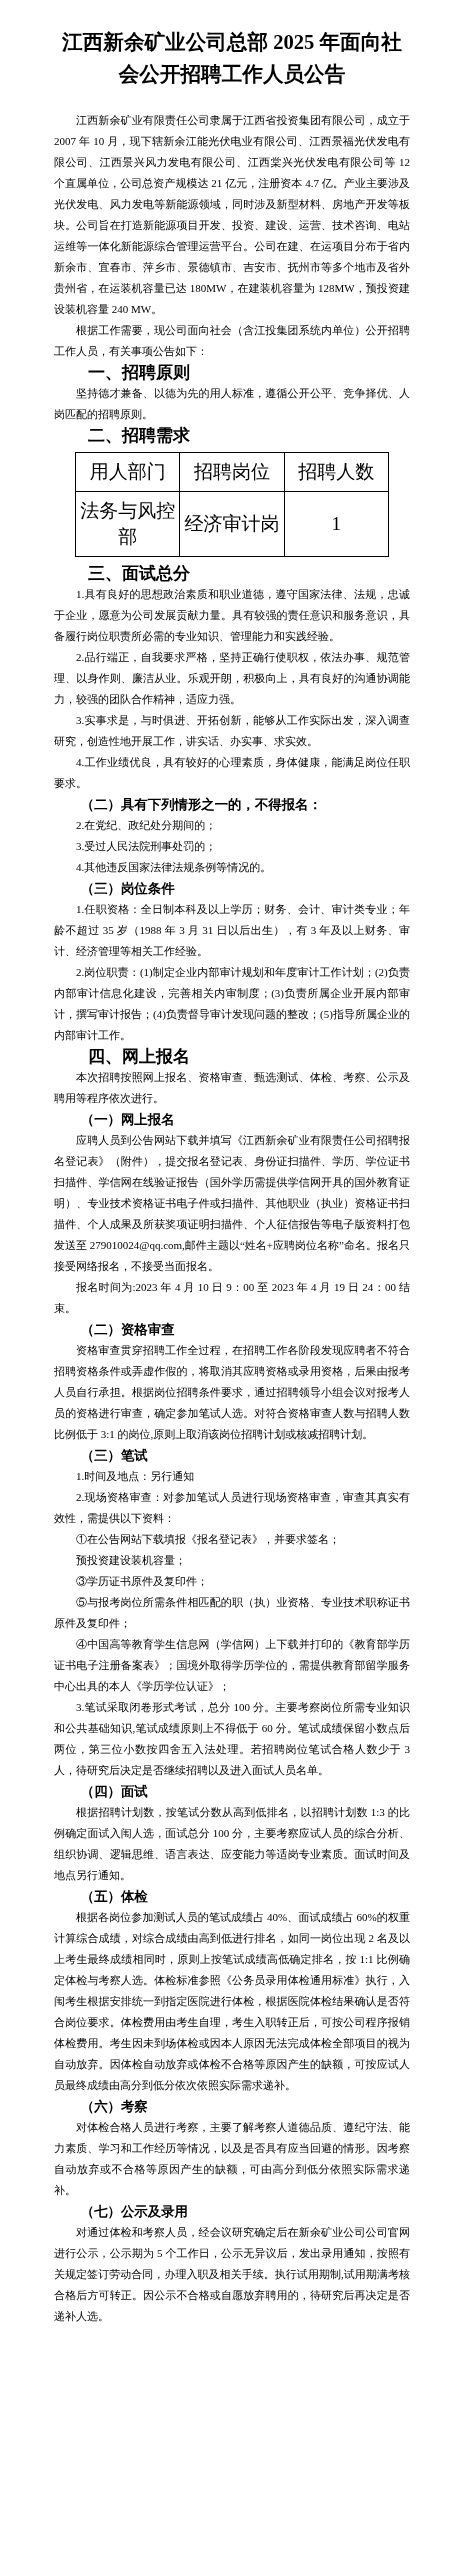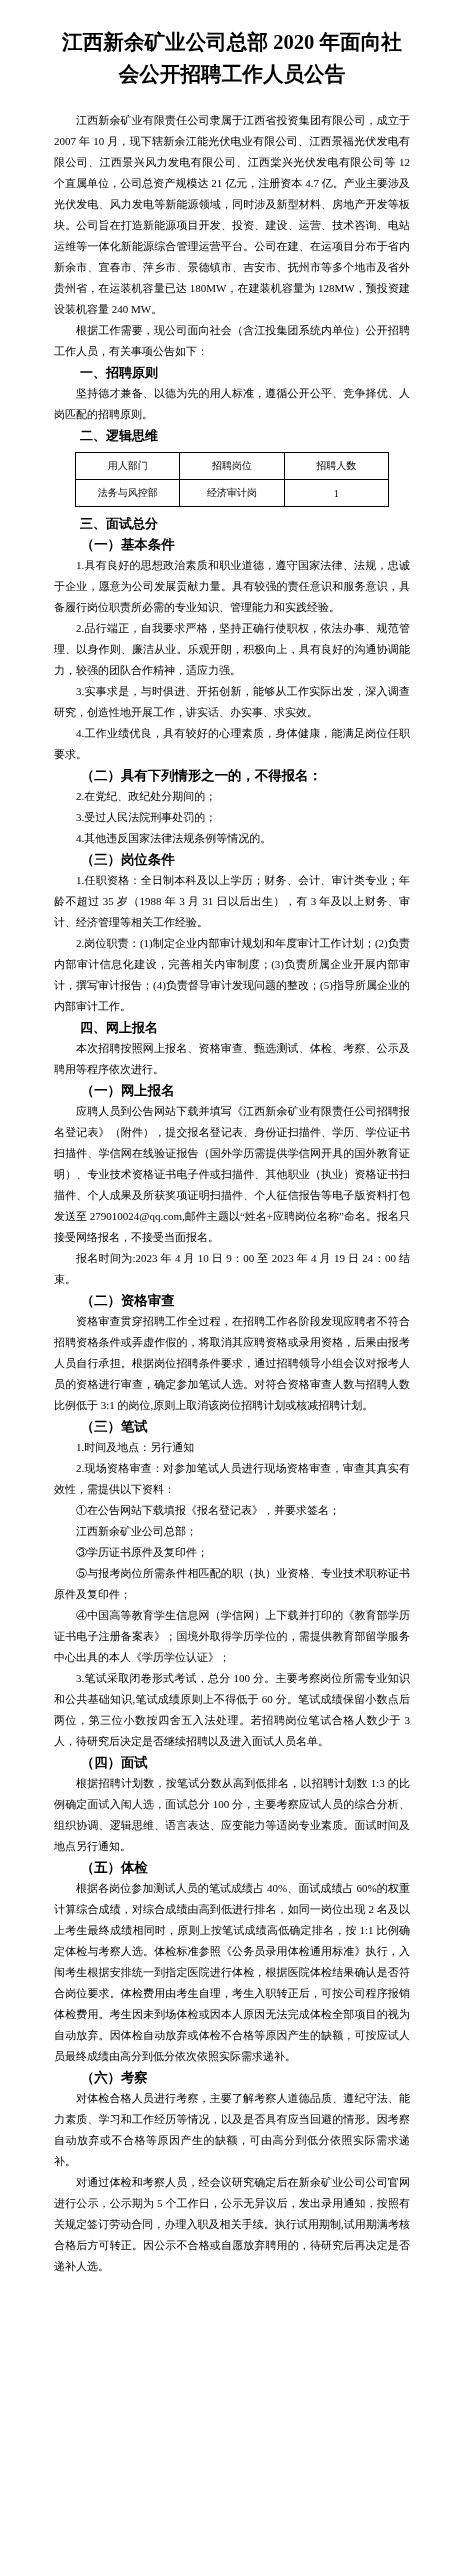--- a/index.html
+++ b/index.html
@@ -22,21 +22,21 @@
   .para {
     margin: 0;
     font-size: 11px;
     line-height: 21px;
     text-align: justify;
     text-indent: 2em;
     word-break: break-all;
   }
   .sec-heading {
     margin: 0;
-    font-size: 13px;
+    font-size: 17px;
     line-height: 21px;
     text-indent: 2em;
     font-weight: bold;
     font-family: Liberation Sans, sans-serif;
   }
   .sub-heading {
     margin: 0;
     font-size: 13.4px;
     line-height: 21px;
     text-indent: 2em;
@@ -47,60 +47,59 @@
     width: 314px;
     margin: 5.2px auto 5.2px auto;
     border-collapse: collapse;
     table-layout: fixed;
   }
   table.demand-table th,
   table.demand-table td {
     border: 1px solid #000000;
     text-align: center;
     vertical-align: middle;
-    font-size: 10px;
+    font-size: 19px;
     font-weight: normal;
     padding: 6.2px 3.1px;
     font-family: "Liberation Serif", "DejaVu Serif", serif;
   }
 </style>
 </head>
 <body>
 
 <div class="page">
 
-  <h1 class="doc-title">江西新余矿业公司总部 2020 年面向社会公开招聘工作人员公告</h1>
+  <h1 class="doc-title">江西新余矿业公司总部 2025 年面向社会公开招聘工作人员公告</h1>
 
   <p class="para">江西新余矿业有限责任公司隶属于江西省投资集团有限公司，成立于 2007 年 10 月，现下辖新余江能光伏电业有限公司、江西景福光伏发电有限公司、江西景兴风力发电有限公司、江西棠兴光伏发电有限公司等 12 个直属单位，公司总资产规模达 21 亿元，注册资本 4.7 亿。产业主要涉及光伏发电、风力发电等新能源领域，同时涉及新型材料、房地产开发等板块。公司旨在打造新能源项目开发、投资、建设、运营、技术咨询、电站运维等一体化新能源综合管理运营平台。公司在建、在运项目分布于省内新余市、宜春市、萍乡市、景德镇市、吉安市、抚州市等多个地市及省外贵州省，在运装机容量已达 180MW，在建装机容量为 128MW，预投资建设装机容量 240 MW。</p>
   <p class="para">根据工作需要，现公司面向社会（含江投集团系统内单位）公开招聘工作人员，有关事项公告如下：</p>
 
   <p class="sec-heading">一、招聘原则</p>
   <p class="para">坚持德才兼备、以德为先的用人标准，遵循公开公平、竞争择优、人岗匹配的招聘原则。</p>
 
-  <p class="sec-heading">二、逻辑思维</p>
+  <p class="sec-heading">二、招聘需求</p>
 
   <table class="demand-table">
     <thead>
       <tr>
         <th>用人部门</th>
         <th>招聘岗位</th>
         <th>招聘人数</th>
       </tr>
     </thead>
     <tbody>
       <tr>
         <td>法务与风控部</td>
         <td>经济审计岗</td>
         <td>1</td>
       </tr>
     </tbody>
   </table>
 
   <p class="sec-heading">三、面试总分</p>
-  <p class="sub-heading">（一）基本条件</p>
   <p class="para">1.具有良好的思想政治素质和职业道德，遵守国家法律、法规，忠诚于企业，愿意为公司发展贡献力量。具有较强的责任意识和服务意识，具备履行岗位职责所必需的专业知识、管理能力和实践经验。</p>
   <p class="para">2.品行端正，自我要求严格，坚持正确行使职权，依法办事、规范管理、以身作则、廉洁从业。乐观开朗，积极向上，具有良好的沟通协调能力，较强的团队合作精神，适应力强。</p>
   <p class="para">3.实事求是，与时俱进、开拓创新，能够从工作实际出发，深入调查研究，创造性地开展工作，讲实话、办实事、求实效。</p>
   <p class="para">4.工作业绩优良，具有较好的心理素质，身体健康，能满足岗位任职要求。</p>
 
   <p class="sub-heading">（二）具有下列情形之一的，不得报名：</p>
   <p class="para">2.在党纪、政纪处分期间的；</p>
   <p class="para">3.受过人民法院刑事处罚的；</p>
   <p class="para">4.其他违反国家法律法规条例等情况的。</p>
 
@@ -115,31 +114,32 @@
   <p class="para">应聘人员到公告网站下载并填写《江西新余矿业有限责任公司招聘报名登记表》（附件），提交报名登记表、身份证扫描件、学历、学位证书扫描件、学信网在线验证报告（国外学历需提供学信网开具的国外教育证明）、专业技术资格证书电子件或扫描件、其他职业（执业）资格证书扫描件、个人成果及所获奖项证明扫描件、个人征信报告等电子版资料打包发送至 279010024@qq.com,邮件主题以“姓名+应聘岗位名称”命名。报名只接受网络报名，不接受当面报名。</p>
   <p class="para">报名时间为:2023 年 4 月 10 日 9：00 至 2023 年 4 月 19 日 24：00 结束。</p>
 
   <p class="sub-heading">（二）资格审查</p>
   <p class="para">资格审查贯穿招聘工作全过程，在招聘工作各阶段发现应聘者不符合招聘资格条件或弄虚作假的，将取消其应聘资格或录用资格，后果由报考人员自行承担。根据岗位招聘条件要求，通过招聘领导小组会议对报考人员的资格进行审查，确定参加笔试人选。对符合资格审查人数与招聘人数比例低于 3:1 的岗位,原则上取消该岗位招聘计划或核减招聘计划。</p>
 
   <p class="sub-heading">（三）笔试</p>
   <p class="para">1.时间及地点：另行通知</p>
   <p class="para">2.现场资格审查：对参加笔试人员进行现场资格审查，审查其真实有效性，需提供以下资料：</p>
   <p class="para">①在公告网站下载填报《报名登记表》，并要求签名；</p>
-  <p class="para">江西新余矿业公司总部；</p>
+  <p class="para">预投资建设装机容量；</p>
   <p class="para">③学历证书原件及复印件；</p>
   <p class="para">⑤与报考岗位所需条件相匹配的职（执）业资格、专业技术职称证书原件及复印件；</p>
   <p class="para">④中国高等教育学生信息网（学信网）上下载并打印的《教育部学历证书电子注册备案表》；国境外取得学历学位的，需提供教育部留学服务中心出具的本人《学历学位认证》；</p>
   <p class="para">3.笔试采取闭卷形式考试，总分 100 分。主要考察岗位所需专业知识和公共基础知识,笔试成绩原则上不得低于 60 分。笔试成绩保留小数点后两位，第三位小数按四舍五入法处理。若招聘岗位笔试合格人数少于 3 人，待研究后决定是否继续招聘以及进入面试人员名单。</p>
 
   <p class="sub-heading">（四）面试</p>
   <p class="para">根据招聘计划数，按笔试分数从高到低排名，以招聘计划数 1:3 的比例确定面试入闱人选，面试总分 100 分，主要考察应试人员的综合分析、组织协调、逻辑思维、语言表达、应变能力等适岗专业素质。面试时间及地点另行通知。</p>
 
   <p class="sub-heading">（五）体检</p>
   <p class="para">根据各岗位参加测试人员的笔试成绩占 40%、面试成绩占 60%的权重计算综合成绩，对综合成绩由高到低进行排名，如同一岗位出现 2 名及以上考生最终成绩相同时，原则上按笔试成绩高低确定排名，按 1:1 比例确定体检与考察人选。体检标准参照《公务员录用体检通用标准》执行，入闱考生根据安排统一到指定医院进行体检，根据医院体检结果确认是否符合岗位要求。体检费用由考生自理，考生入职转正后，可按公司程序报销体检费用。考生因未到场体检或因本人原因无法完成体检全部项目的视为自动放弃。因体检自动放弃或体检不合格等原因产生的缺额，可按应试人员最终成绩由高分到低分依次依照实际需求递补。</p>
 
   <p class="sub-heading">（六）考察</p>
   <p class="para">对体检合格人员进行考察，主要了解考察人道德品质、遵纪守法、能力素质、学习和工作经历等情况，以及是否具有应当回避的情形。因考察自动放弃或不合格等原因产生的缺额，可由高分到低分依照实际需求递补。</p>
 
+  <p class="sub-heading">（七）公示及录用</p>
   <p class="para">对通过体检和考察人员，经会议研究确定后在新余矿业公司公司官网进行公示，公示期为 5 个工作日，公示无异议后，发出录用通知，按照有关规定签订劳动合同，办理入职及相关手续。执行试用期制,试用期满考核合格后方可转正。因公示不合格或自愿放弃聘用的，待研究后再决定是否递补人选。</p>
 
 </div>
 
 
 </body></html>

